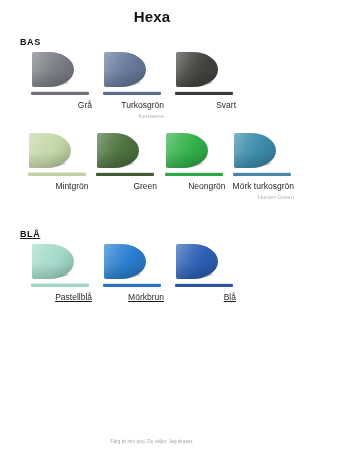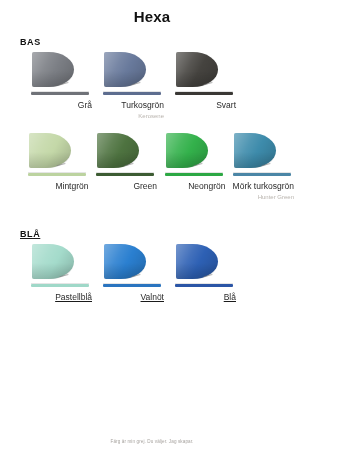--- a/index.html
+++ b/index.html
@@ -274,21 +274,21 @@
         <div class="swatch-cell">
           <div class="swatch-art">
             <div class="blob" style="background: rgb(42, 127, 208);">
               <div class="blob-hi"></div>
               <div class="blob-shade"></div>
             </div>
             <div class="tick"></div>
             <div class="base-bar-shadow"></div>
             <div class="base-bar" style="background: rgb(42, 116, 191);"></div>
           </div>
-          <div class="swatch-label">Valnöt</div>
+          <div class="swatch-label">Mörkbrun</div>
         </div>
         <div class="swatch-cell">
           <div class="swatch-art">
             <div class="blob" style="background: rgb(45, 96, 180);">
               <div class="blob-hi"></div>
               <div class="blob-shade"></div>
             </div>
             <div class="tick"></div>
             <div class="base-bar-shadow"></div>
             <div class="base-bar" style="background: rgb(43, 85, 166);"></div>

